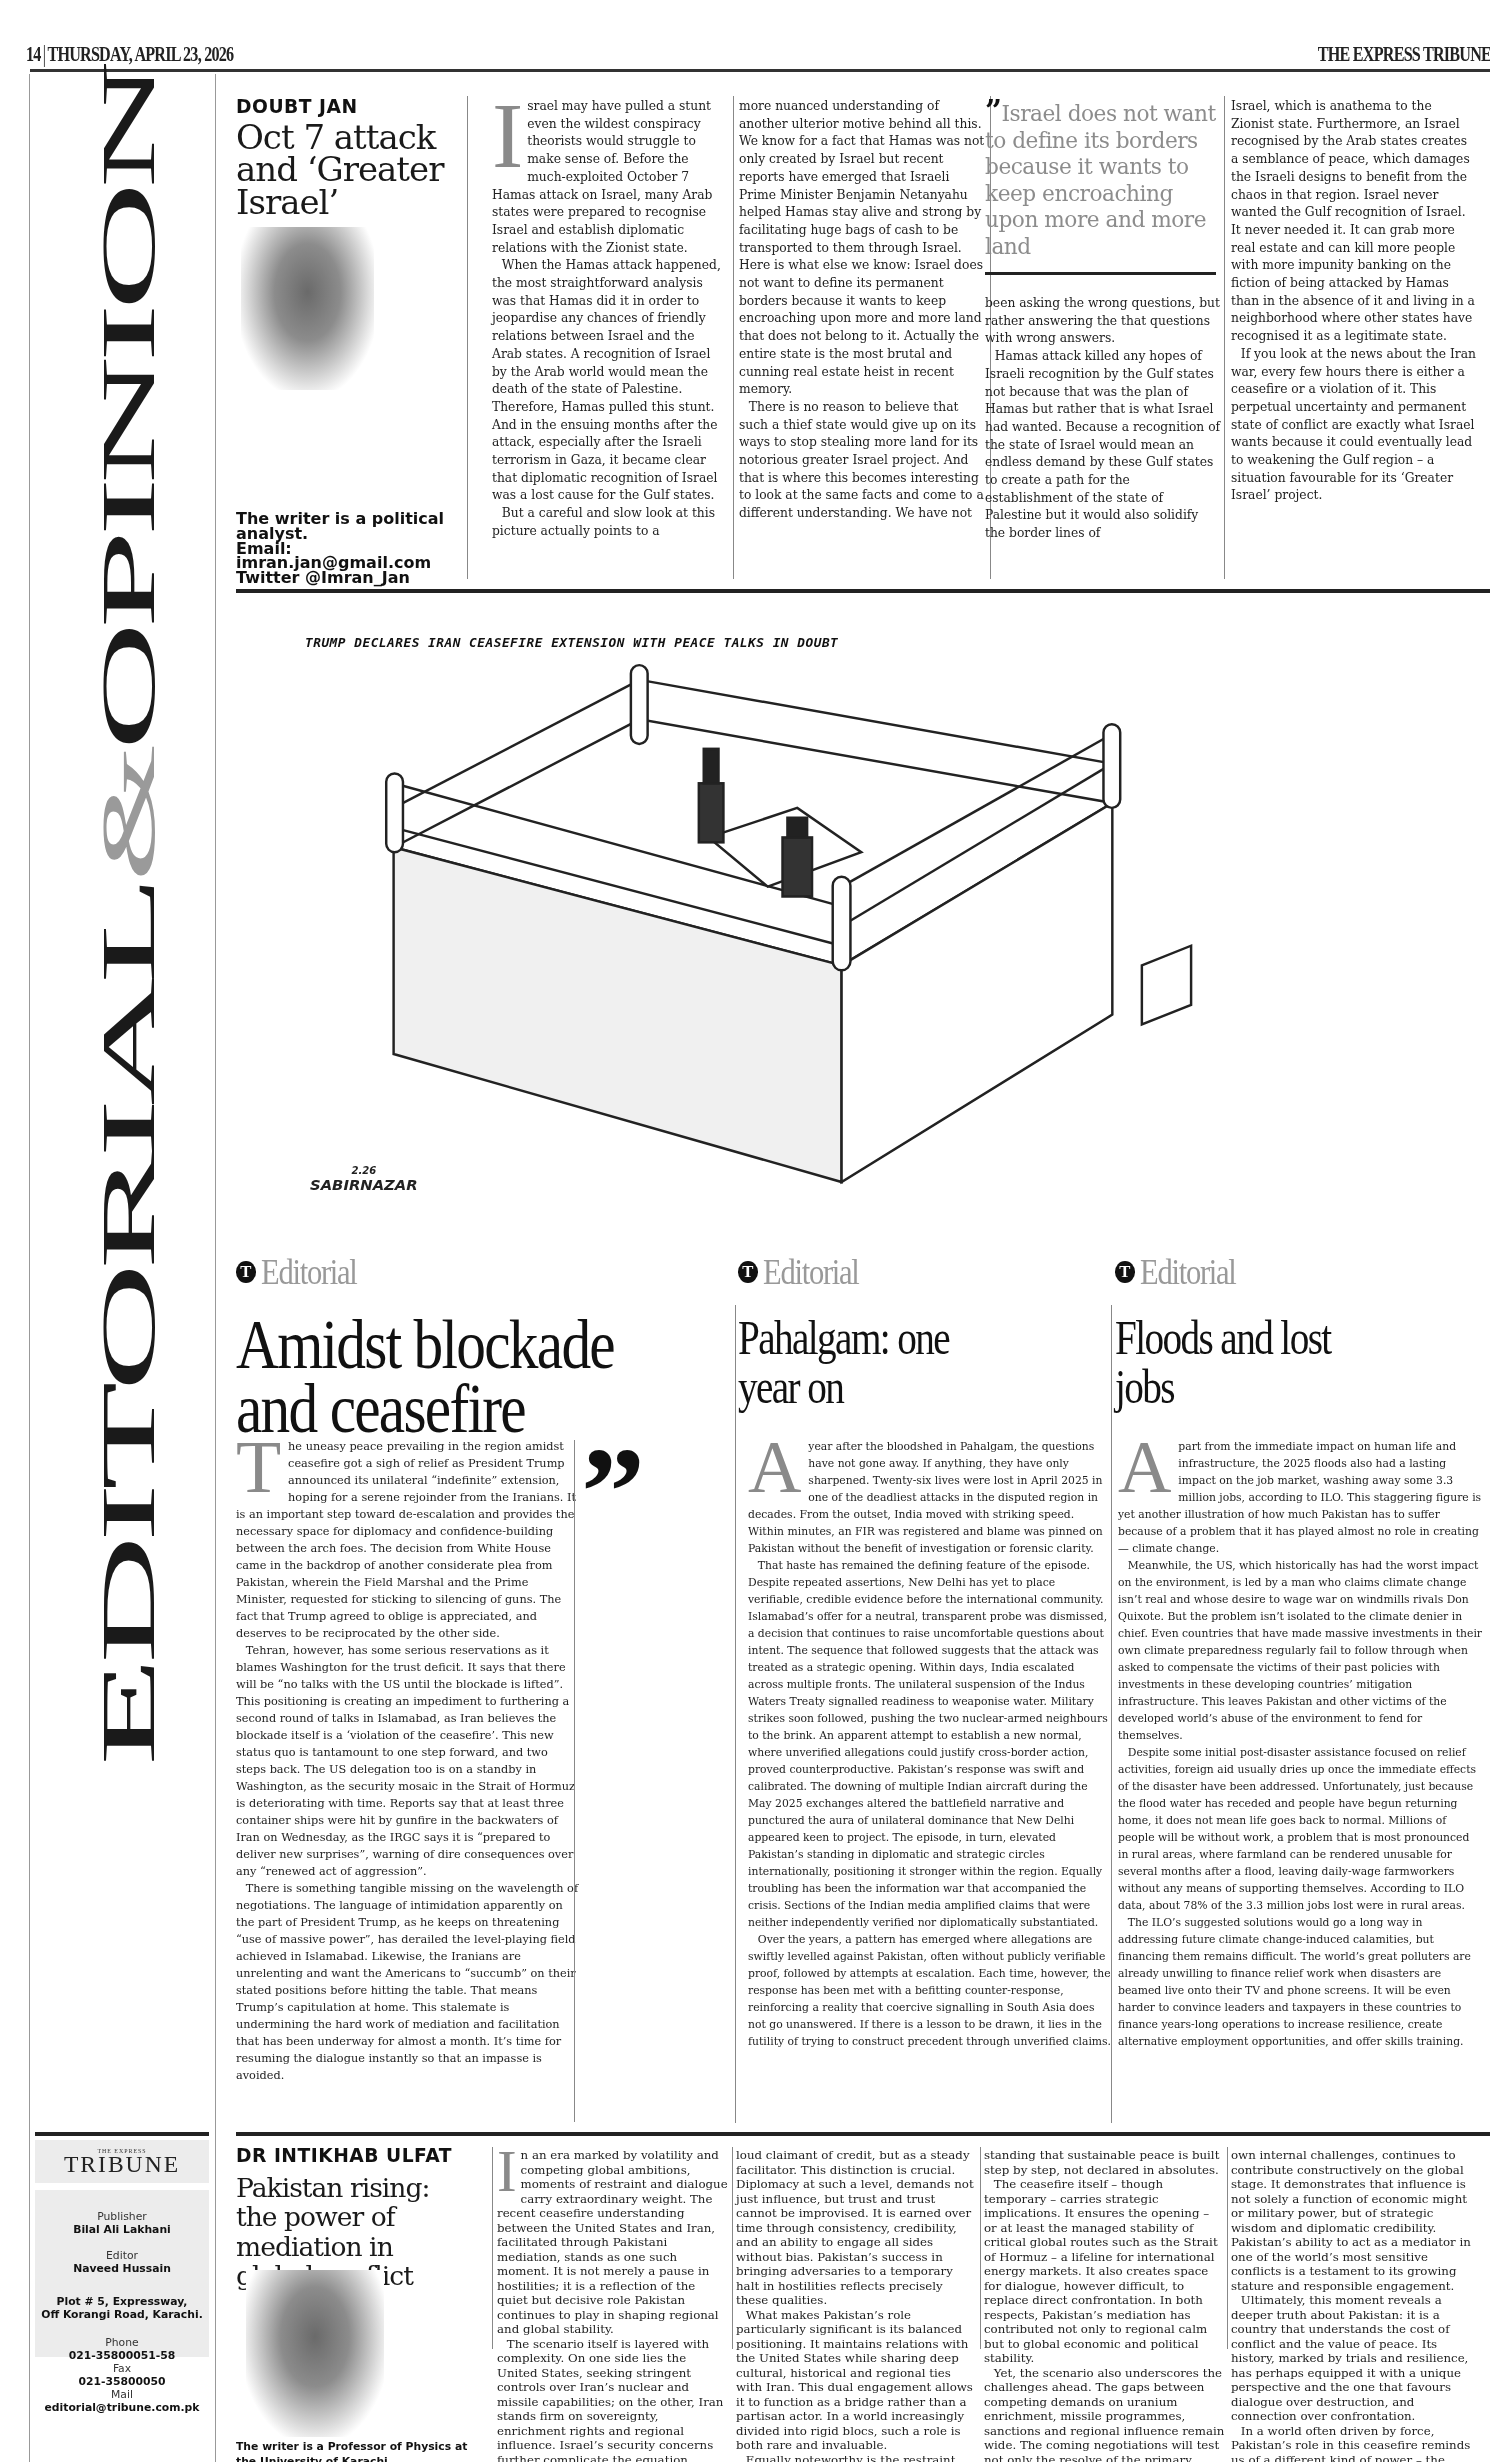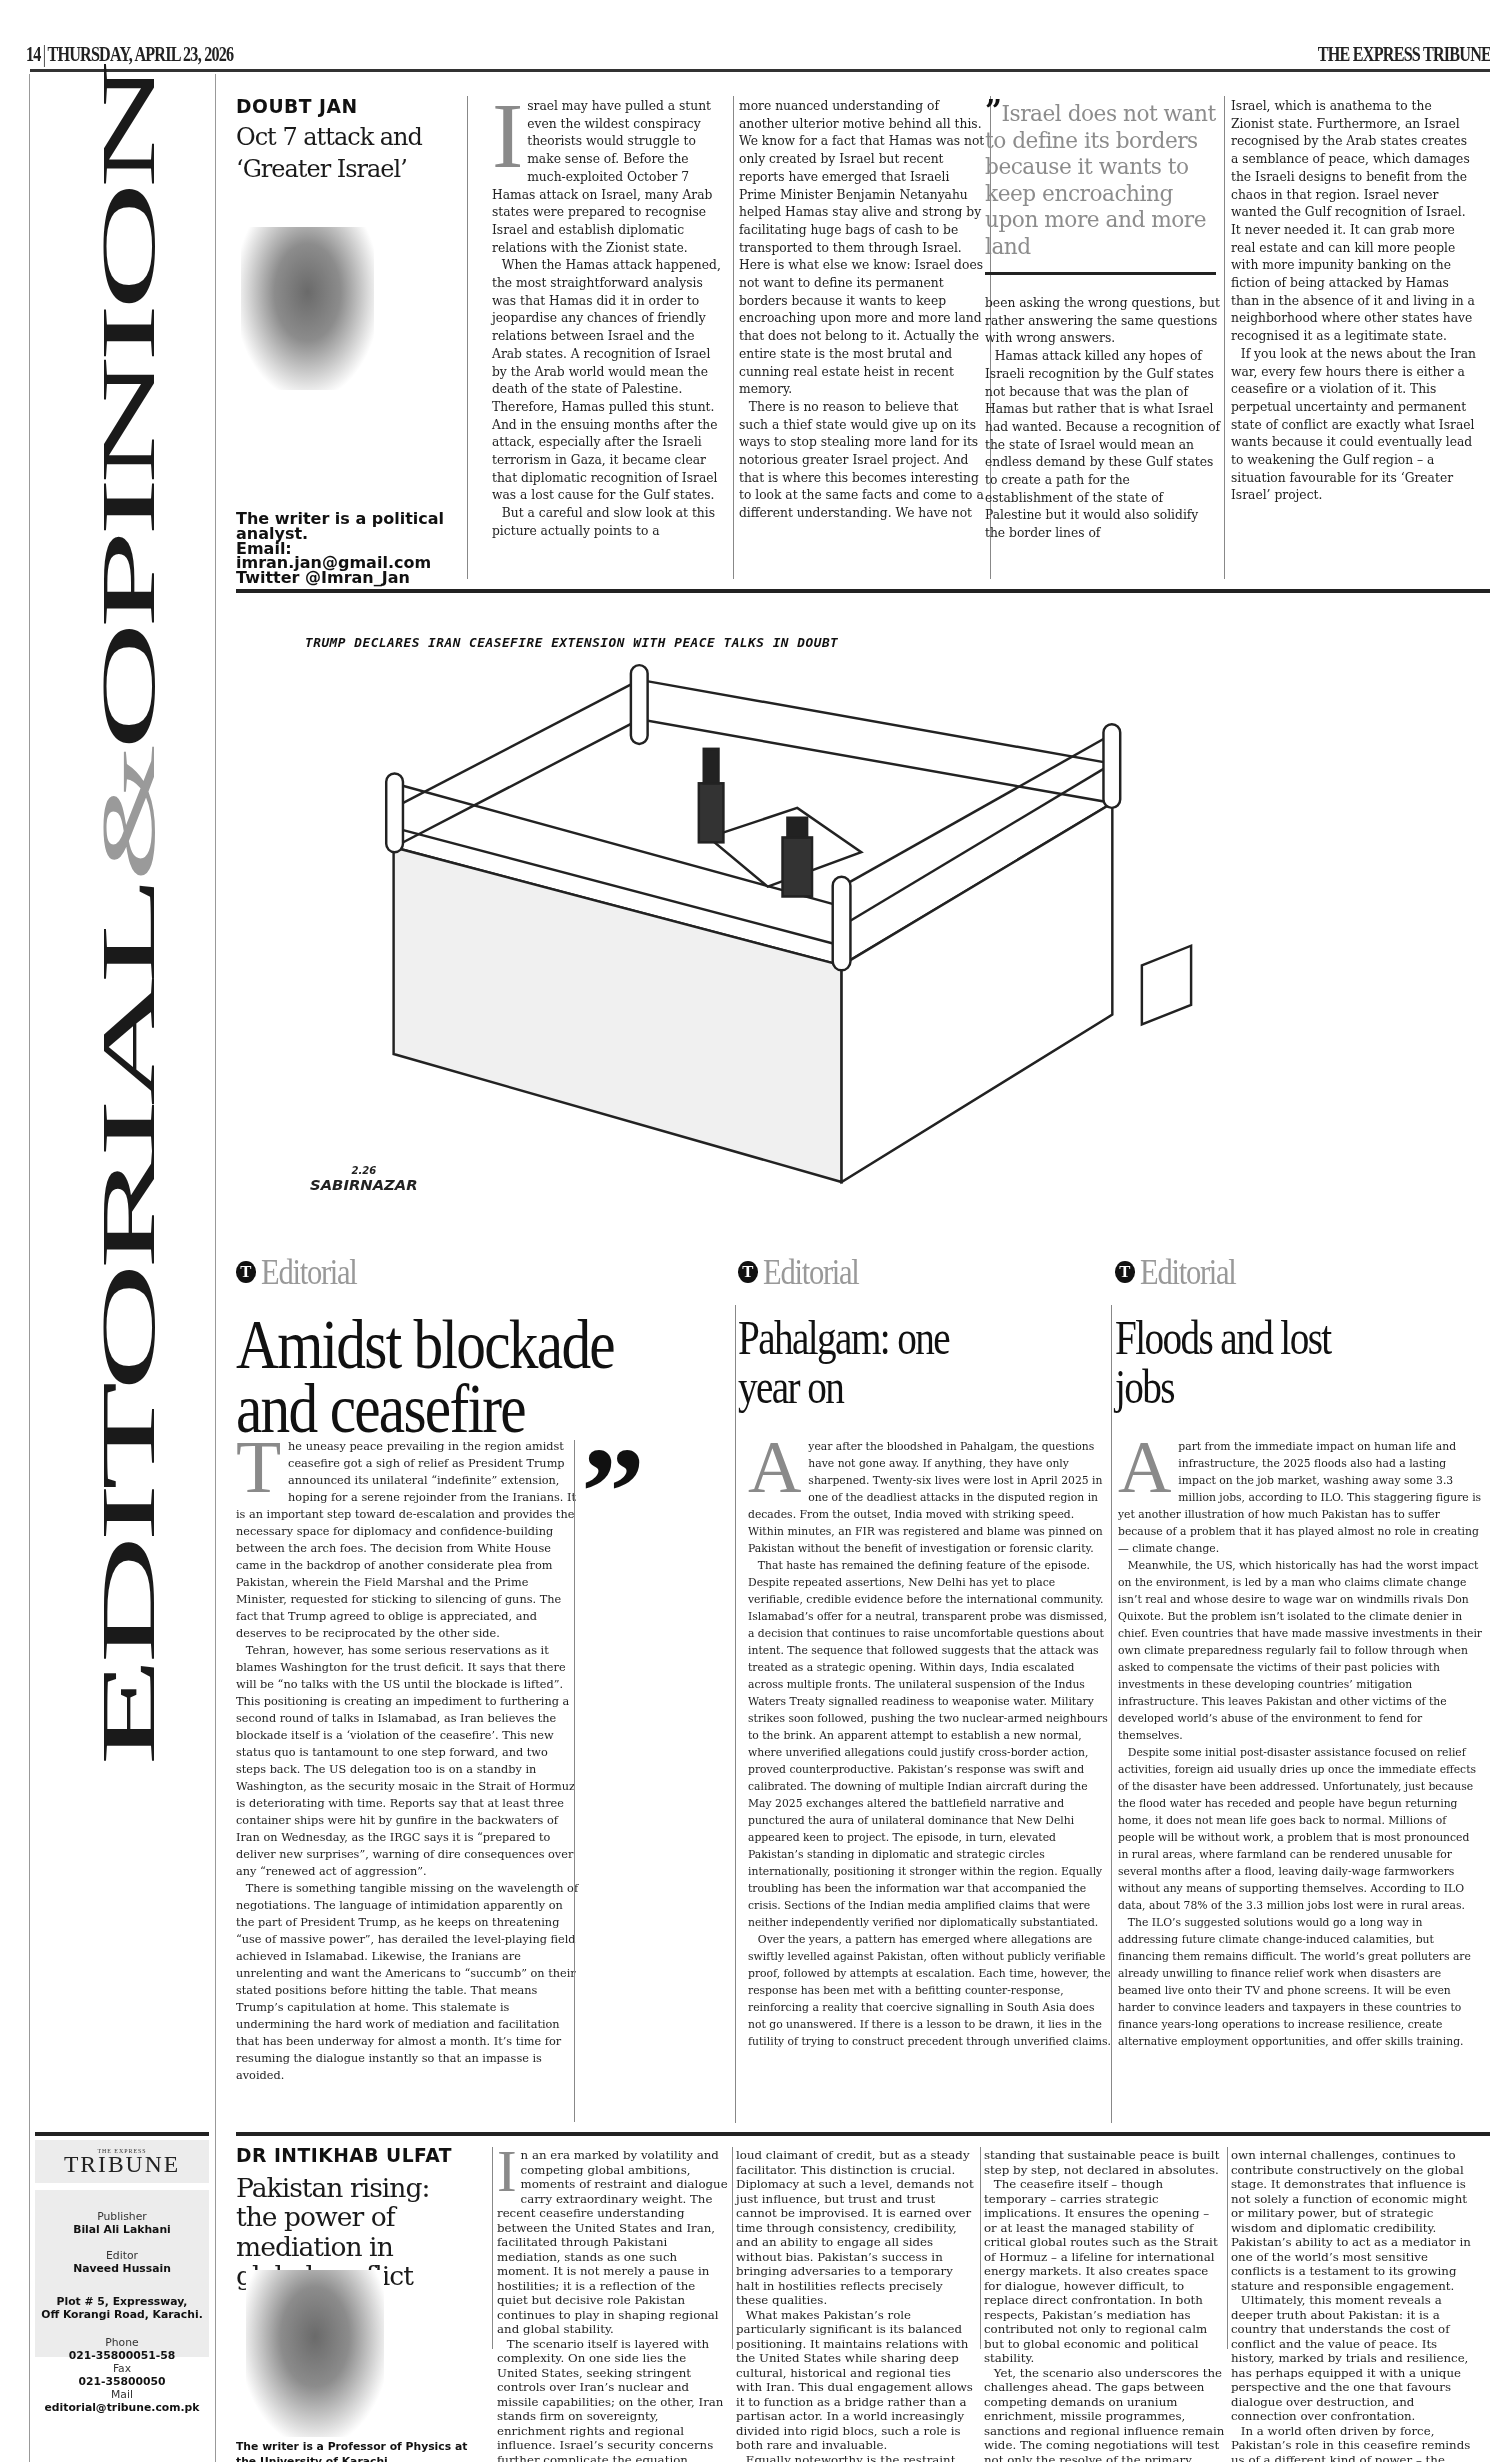--- a/index.html
+++ b/index.html
@@ -58,21 +58,21 @@
 <div class="abs sidebar-line" style="left:215px;top:74px;height:2644px"></div>
 
 <div class="abs vertical-title">
   <div class="vt" style="transform:rotate(-90deg) scaleX(1.45) scaleY(.62)">
     <span>EDITORIAL</span><span class="amp">&amp;</span><span>OPINION</span>
   </div>
 </div>
 
 <div class="abs" style="left:236px;top:96px;width:231px">
   <div class="byline">DOUBT JAN</div>
-  <div class="opinion-head" style="margin-top:3.9px;font-size:24px;line-height:32.5px">Oct 7 attack and ‘Greater Israel’</div>
+  <div class="opinion-head" style="margin-top:3.9px;font-size:34px;line-height:32.5px">Oct 7 attack and ‘Greater Israel’</div>
 </div>
 <div class="abs photo" style="left:241px;top:227px;width:133px;height:163px"></div>
 <div class="abs bio" style="left:236px;top:512px;width:236px">
   <div>The writer is a political analyst.</div>
   <div>Email: imran.jan@gmail.com</div>
   <div>Twitter @Imran_Jan</div>
 </div>
 <div class="col-rule" style="left:467px;top:96px;height:483px"></div>
 
 <div class="col body-text" style="left:492px;top:98px;width:236px">
@@ -86,21 +86,21 @@
   <p class="first">more nuanced understanding of another ulterior motive behind all this. We know for a fact that Hamas was not only created by Israel but recent reports have emerged that Israeli Prime Minister Benjamin Netanyahu helped Hamas stay alive and strong by facilitating huge bags of cash to be transported to them through Israel. Here is what else we know: Israel does not want to define its permanent borders because it wants to keep encroaching upon more and more land that does not belong to it. Actually the entire state is the most brutal and cunning real estate heist in recent memory.</p>
   <p>There is no reason to believe that such a thief state would give up on its ways to stop stealing more land for its notorious greater Israel project. And that is where this becomes interesting to look at the same facts and come to a different understanding. We have not</p>
 </div>
 <div class="col-rule" style="left:990px;top:96px;height:483px;width:0.5px"></div>
 
 <div class="col" style="left:985px;top:98px;width:231px">
   <div class="pull" style="font-size:21.7px;line-height:26.6px;font-family:'DejaVu Serif',serif"><span style="color:#111;font-size:29.5px;font-weight:bold">”</span><span>Israel does not want to define its borders because it wants to keep encroaching upon more and more land</span></div>
   <div style="height:3px;background:#222;margin-top:11.8px"></div>
 </div>
 <div class="col body-text" style="left:985px;top:295px;width:236px">
-  <p class="first">been asking the wrong questions, but rather answering the same questions with wrong answers.</p>
+  <p class="first">been asking the wrong questions, but rather answering the that questions with wrong answers.</p>
   <p>Hamas attack killed any hopes of Israeli recognition by the Gulf states not because that was the plan of Hamas but rather that is what Israel had wanted. Because a recognition of the state of Israel would mean an endless demand by these Gulf states to create a path for the establishment of the state of Palestine but it would also solidify the border lines of</p>
 </div>
 <div class="col-rule" style="left:1224px;top:96px;height:483px;width:0.5px"></div>
 <div class="col body-text" style="left:1231px;top:98px;width:246px">
   <p class="first">Israel, which is anathema to the Zionist state. Furthermore, an Israel recognised by the Arab states creates a semblance of peace, which damages the Israeli designs to benefit from the chaos in that region. Israel never wanted the Gulf recognition of Israel. It never needed it. It can grab more real estate and can kill more people with more impunity banking on the fiction of being attacked by Hamas than in the absence of it and living in a neighborhood where other states have recognised it as a legitimate state.</p>
   <p>If you look at the news about the Iran war, every few hours there is either a ceasefire or a violation of it. This perpetual uncertainty and permanent state of conflict are exactly what Israel wants because it could eventually lead to weakening the Gulf region – a situation favourable for its ‘Greater Israel’ project.</p>
 </div>
 
 <div class="abs hr-thick" style="left:236px;top:589px;width:1254px"></div>
 <div class="abs cartoon-caption" style="left:305px;top:635px">TRUMP DECLARES IRAN CEASEFIRE EXTENSION WITH PEACE TALKS IN DOUBT</div>

